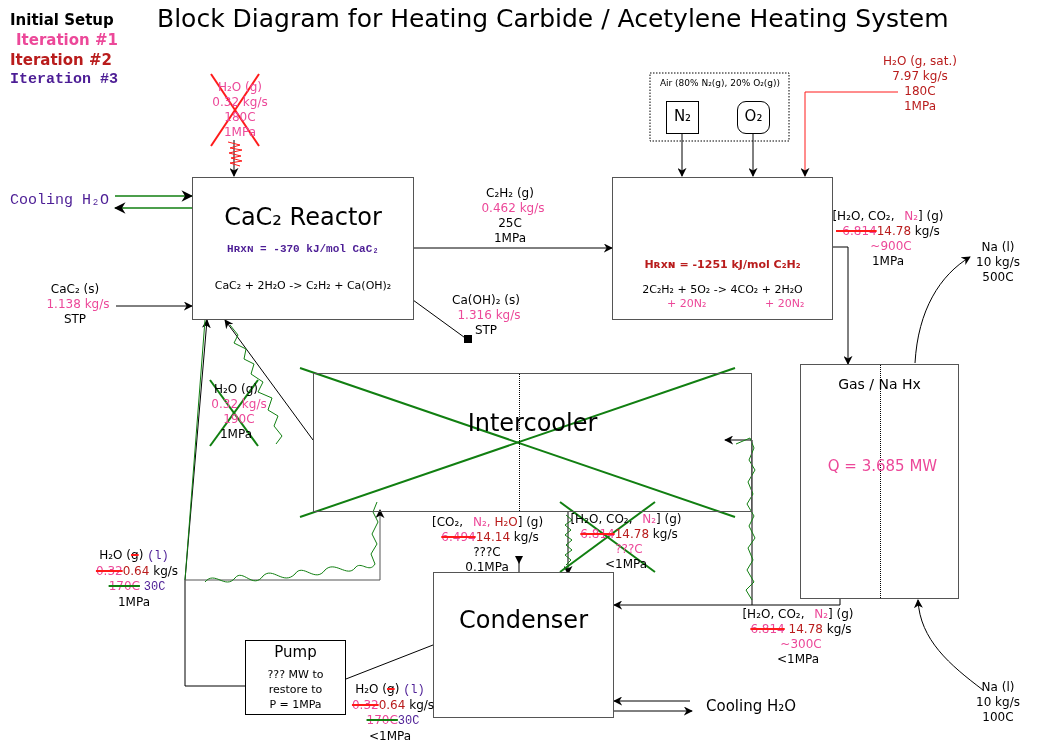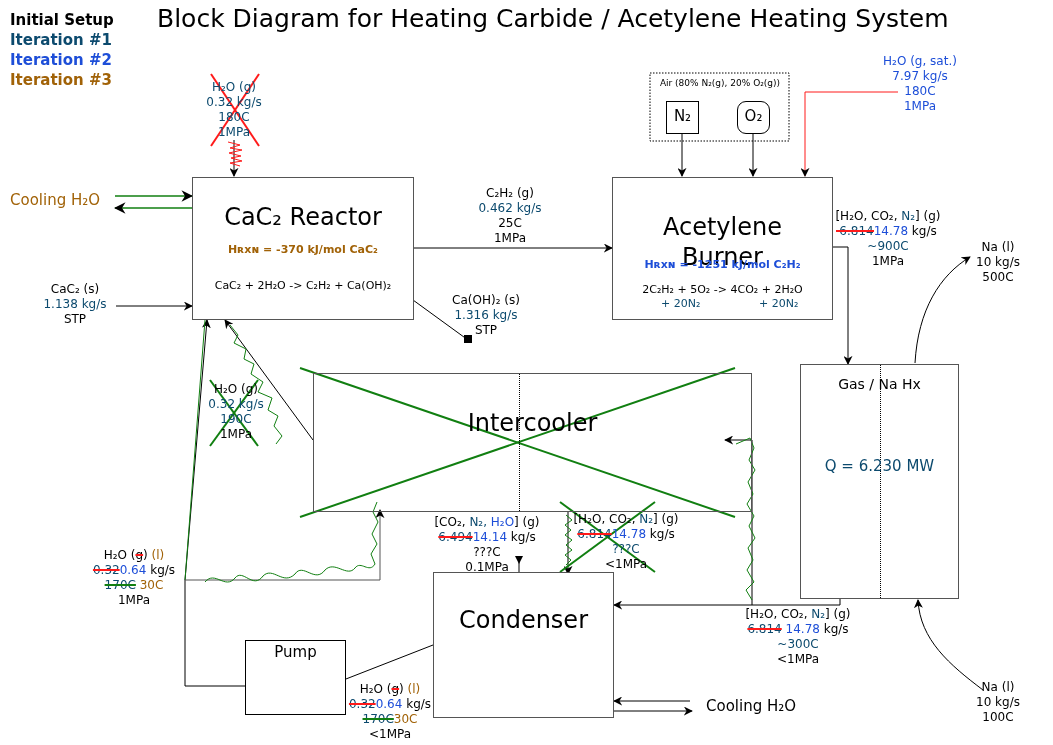--- a/index.html
+++ b/index.html
@@ -2,23 +2,23 @@
 <html><head>
 <meta charset="utf-8">
 <style>
   html,body{margin:0;padding:0;background:#fff;}
   body{width:1053px;height:745px;position:relative;overflow:hidden;font-family:"DejaVu Sans",sans-serif;color:#000;}
   .abs{position:absolute;}
   .legend{left:10px;top:10px;font-weight:bold;font-size:15px;line-height:20px;}
   .title{left:157px;top:4px;font-size:25px;white-space:nowrap;}
   .box{position:absolute;border:1px solid #555;background:#fff;box-sizing:border-box;}
   .lbl{position:absolute;text-align:center;font-size:12px;line-height:15px;white-space:nowrap;}
-  .blue{color:#0c4a6e;}
-  .red{color:#1d4ed8;}
-  .green{color:#a16207;}
+  .blue{color:#ec4899;margin-left:6px;}
+  .red{color:#b91c1c;}
+  .green{color:#4c1d95;font-family:Liberation Mono, monospace;}
   .strike-red{text-decoration:line-through;text-decoration-color:#ff1a1a;text-decoration-thickness:2px;}
   .strike-green{text-decoration:line-through;text-decoration-color:#117f11;text-decoration-thickness:2px;}
   .big{font-size:24px;margin-top:20px;}
   svg.overlay{position:absolute;left:0;top:0;}
 </style>
 </head>
 <body>
 
 <svg class="overlay" width="1053" height="745">
   <defs>
@@ -100,55 +100,56 @@
 </div>
 <div class="abs title">Block Diagram for Heating Carbide / Acetylene Heating System</div>
 
 <div class="box" style="left:192px;top:177px;width:222px;height:143px;">
   <div class="lbl big" style="left:0;right:0;top:12px;">CaC₂ Reactor</div>
   <div class="lbl green" style="left:0;right:0;top:64px;font-weight:bold;font-size:11px;">Hʀxɴ = -370 kJ/mol CaC₂</div>
   <div class="lbl" style="left:0;right:0;top:100px;font-size:11px;">CaC₂ + 2H₂O -&gt; C₂H₂ + Ca(OH)₂</div>
 </div>
 
 <div class="box" style="left:612px;top:177px;width:221px;height:143px;">
-  <div class="lbl big" style="left:0;right:0;top:14px;line-height:30px;">
-    <div>Acetylene</div>
-    <div>Burner</div>
-  </div>
   <div class="lbl red" style="left:0;right:0;top:79px;font-weight:bold;font-size:11px;">Hʀxɴ = -1251 kJ/mol C₂H₂</div>
   <div class="lbl" style="left:0;right:0;top:104px;font-size:11px;">2C₂H₂ + 5O₂ -&gt; 4CO₂ + 2H₂O</div>
   <div class="lbl blue" style="left:48px;top:118px;font-size:11px;">+ 20N₂</div>
   <div class="lbl blue" style="left:146px;top:118px;font-size:11px;">+ 20N₂</div>
 </div>
 
 <div class="lbl" style="left:655px;top:76px;font-size:9px;width:130px;">Air (80% N₂(g), 20% O₂(g))</div>
 <div class="box" style="left:666px;top:101px;width:33px;height:33px;border-color:#000;">
   <div class="lbl" style="left:0;right:0;top:7px;font-size:15px;">N₂</div>
 </div>
 <div class="box" style="left:737px;top:101px;width:33px;height:33px;border-color:#000;border-radius:9px;">
   <div class="lbl" style="left:0;right:0;top:7px;font-size:15px;">O₂</div>
 </div>
 
 <div class="box" style="left:800px;top:364px;width:159px;height:235px;">
   <div class="abs" style="left:79px;top:0;bottom:0;border-left:1px dotted #000;"></div>
   <div class="lbl" style="left:0;right:0;top:12px;font-size:14px;">Gas / Na Hx</div>
-  <div class="lbl blue" style="left:0;right:0;top:94px;font-size:15px;">Q = 6.230 MW</div>
+  <div class="lbl blue" style="left:0;right:0;top:94px;font-size:15px;">Q = 3.685 MW</div>
 </div>
 
 <div class="box" style="left:313px;top:373px;width:439px;height:139px;background:transparent;">
   <div class="abs" style="left:205px;top:0;bottom:0;border-left:1px dotted #000;"></div>
   <div class="lbl big" style="left:0;right:0;top:22px;">Intercooler</div>
 </div>
 
 <div class="box" style="left:433px;top:572px;width:181px;height:146px;">
   <div class="lbl big" style="left:0;right:0;top:20px;">Condenser</div>
 </div>
 
 <div class="box" style="left:245px;top:640px;width:101px;height:75px;border-color:#000;">
   <div class="lbl" style="left:0;right:0;top:4px;font-size:15px;">Pump</div>
+  <div class="lbl" style="left:0;right:0;top:26px;font-size:11px;line-height:15px;">
+    <div>??? MW to</div>
+    <div>restore to</div>
+    <div>P = 1MPa</div>
+  </div>
 </div>
 
 <div class="lbl green" style="left:10px;top:193px;font-size:15px;">Cooling H₂O</div>
 <div class="lbl" style="left:706px;top:699px;font-size:15px;">Cooling H₂O</div>
 
 <div class="lbl" style="left:40px;top:282px;width:70px;">
   <div>CaC₂ (s)</div>
   <div class="blue">1.138 kg/s</div>
   <div>STP</div>
 </div>

